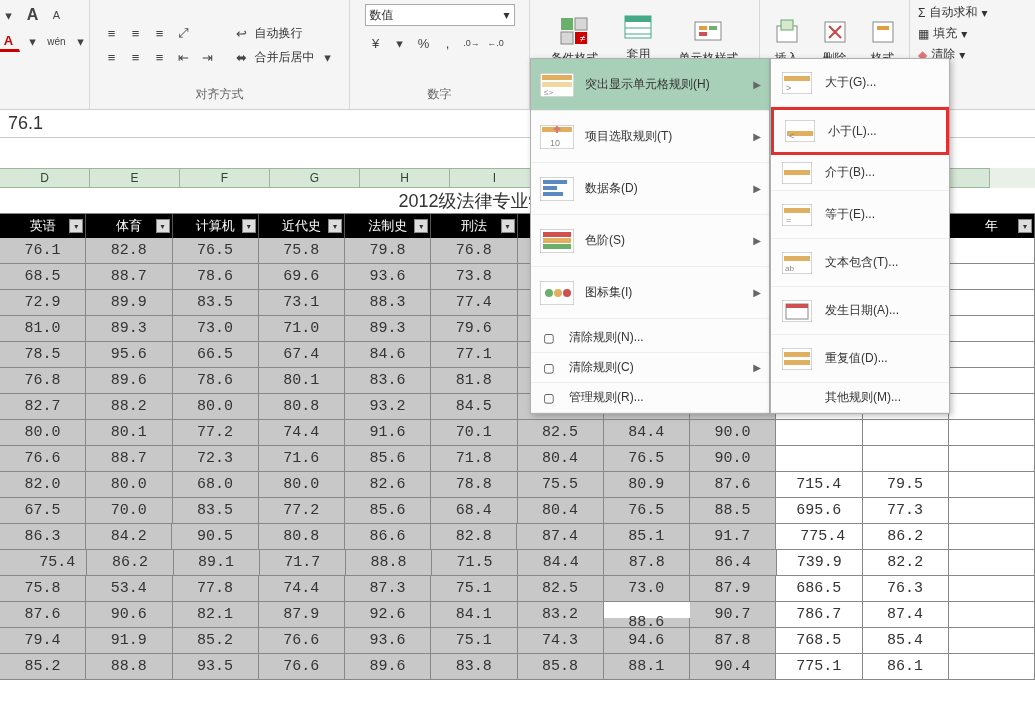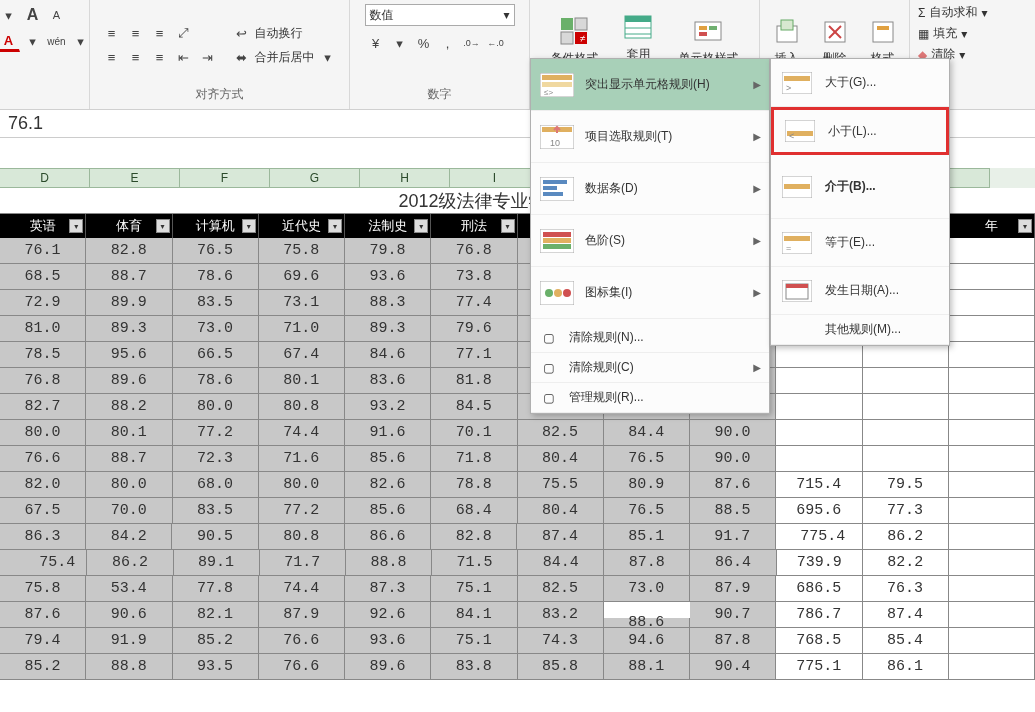--- a/index.html
+++ b/index.html
@@ -613,21 +613,21 @@
       <div class="menu-item hilite" style="height: 48px;">
         <span class="mico">
           <svg width="30" height="22">
             <rect x="0" y="0" width="30" height="22" fill="#fff" stroke="#aaa"></rect>
             <rect x="2" y="11" width="26" height="5" fill="#e0b060"></rect>
             <text x="4" y="19" font-size="9" fill="#888">&lt;</text>
           </svg>
         </span>
         <span>小于(L)...</span>
       </div>
-      <div class="menu-item" style="height: 64px; font-weight: bold;">
+      <div class="menu-item" style="height: 36px;">
         <span class="mico">
           <svg width="30" height="22">
             <rect x="0" y="0" width="30" height="22" fill="#fff" stroke="#aaa"></rect>
             <rect x="2" y="8" width="26" height="5" fill="#e0b060"></rect>
           </svg>
         </span>
         <span>介于(B)...</span>
       </div>
       <div class="menu-item" style="height: 48px;">
         <span class="mico">
@@ -636,24 +636,44 @@
             <rect x="2" y="4" width="26" height="5" fill="#e0b060"></rect>
             <text x="4" y="19" font-size="9" fill="#888">=</text>
           </svg>
         </span>
         <span>等于(E)...</span>
       </div>
       <div class="menu-item" style="height: 48px;">
         <span class="mico">
           <svg width="30" height="22">
             <rect x="0" y="0" width="30" height="22" fill="#fff" stroke="#aaa"></rect>
+            <rect x="2" y="4" width="26" height="5" fill="#e0b060"></rect>
+            <text x="3" y="19" font-size="8" fill="#888">ab</text>
+          </svg>
+        </span>
+        <span>文本包含(T)...</span>
+      </div>
+      <div class="menu-item" style="height: 48px;">
+        <span class="mico">
+          <svg width="30" height="22">
+            <rect x="0" y="0" width="30" height="22" fill="#fff" stroke="#aaa"></rect>
             <rect x="4" y="4" width="22" height="15" fill="#fff" stroke="#888"></rect>
             <rect x="4" y="4" width="22" height="4" fill="#d05050"></rect>
           </svg>
         </span>
         <span>发生日期(A)...</span>
+      </div>
+      <div class="menu-item" style="height: 48px;">
+        <span class="mico">
+          <svg width="30" height="22">
+            <rect x="0" y="0" width="30" height="22" fill="#fff" stroke="#aaa"></rect>
+            <rect x="2" y="4" width="26" height="5" fill="#e0b060"></rect>
+            <rect x="2" y="12" width="26" height="5" fill="#e0b060"></rect>
+          </svg>
+        </span>
+        <span>重复值(D)...</span>
       </div>
       <div class="menu-item small">
         <span style="width:36px"></span>
         <span>其他规则(M)...</span>
       </div>
     </div>
 </div>
 
 </body></html>

